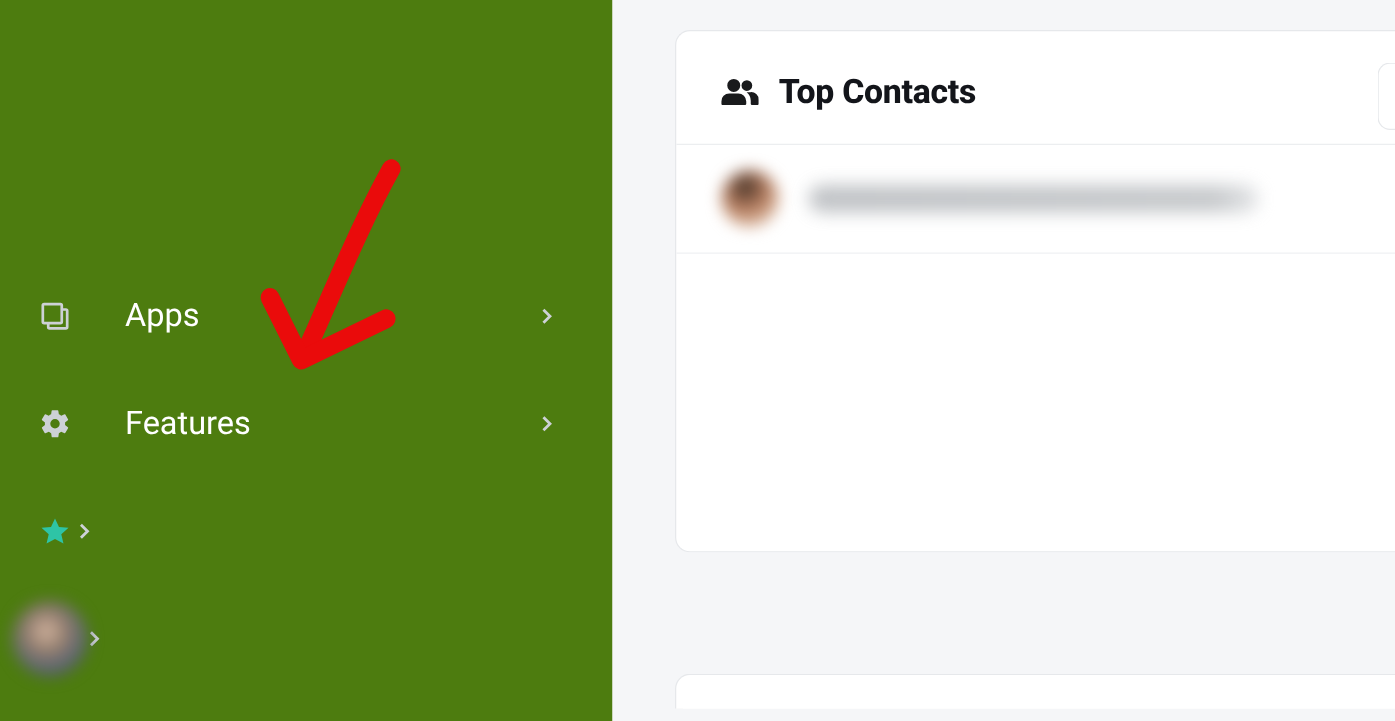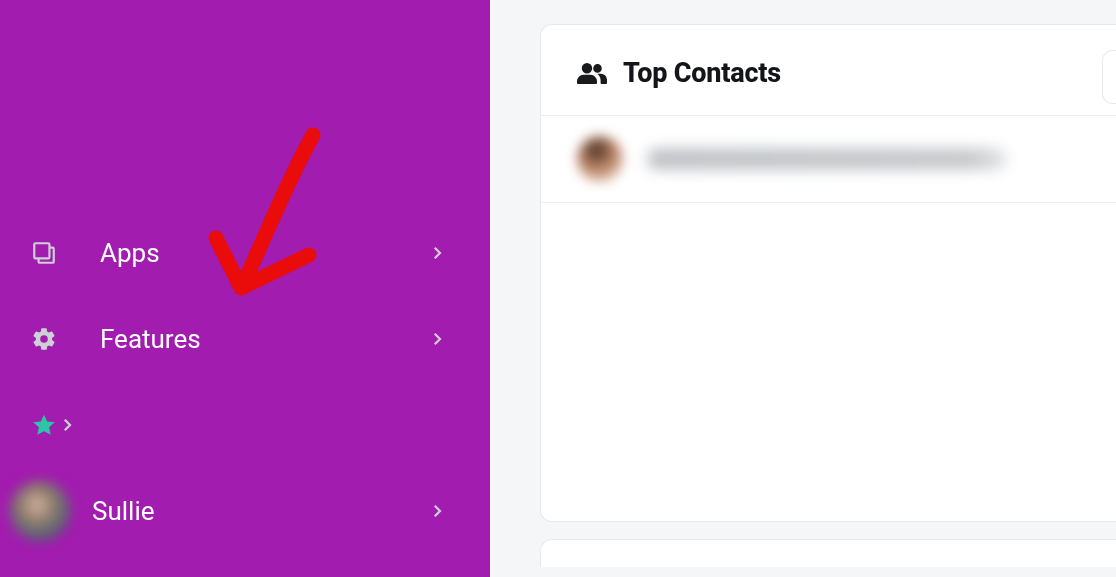--- a/index.html
+++ b/index.html
@@ -9,21 +9,21 @@
       width: 1116px;
       height: 577px;
       overflow: hidden;
       position: relative;
     }
     .sidebar {
       position: relative;
       float: left;
       width: 490px;
       height: 100%;
-      background: #a21caf;
+      background: #4d7c0f;
       padding-left: 30px;
       padding-top: 210px;
     }
     .sidebar-item {
       display: flex;
       align-items: center;
       height: 86px;
       padding-right: 44px;
       cursor: pointer;
       color: #ffffff;
@@ -72,21 +72,21 @@
       height: 100%;
       background: #f5f6f8;
       padding: 24px 0 24px 50px;
       position: relative;
     }
     .card {
       background: #ffffff;
       border: 1px solid #e6e8eb;
       border-radius: 12px;
       overflow: hidden;
-      height: 498px;
+      height: 418px;
       border-right: none;
       border-top-right-radius: 0;
       border-bottom-right-radius: 0;
     }
     .card-header {
       display: flex;
       align-items: center;
       padding: 32px 36px 26px 36px;
       border-bottom: 1px solid #eceef0;
     }
@@ -192,21 +192,20 @@
     </span>
     <span class="sidebar-chevron">
       <svg viewBox="0 0 24 24" width="18" height="18" fill="none" stroke="currentColor" stroke-width="3">
           <polyline points="9 5 16 12 9 19"></polyline>
         </svg>
     </span>
   </div>
 
   <div class="sidebar-item">
     <span class="avatar-blur"></span>
-    <span class="sidebar-label" style="margin-left:26px">Sullie</span>
     <span class="sidebar-chevron">
       <svg viewBox="0 0 24 24" width="18" height="18" fill="none" stroke="currentColor" stroke-width="3">
           <polyline points="9 5 16 12 9 19"></polyline>
         </svg>
     </span>
   </div>
 
   <svg class="arrow-annotation" width="200" height="200" viewBox="0 0 200 200">
     <path d="M145 15 C 120 60, 100 110, 75 165" stroke="#ea0b0b" stroke-width="15" fill="none" stroke-linecap="round"></path>
     <path d="M48 118 L 73 168 L 141 135" stroke="#ea0b0b" stroke-width="15" fill="none" stroke-linecap="round" stroke-linejoin="round"></path>

